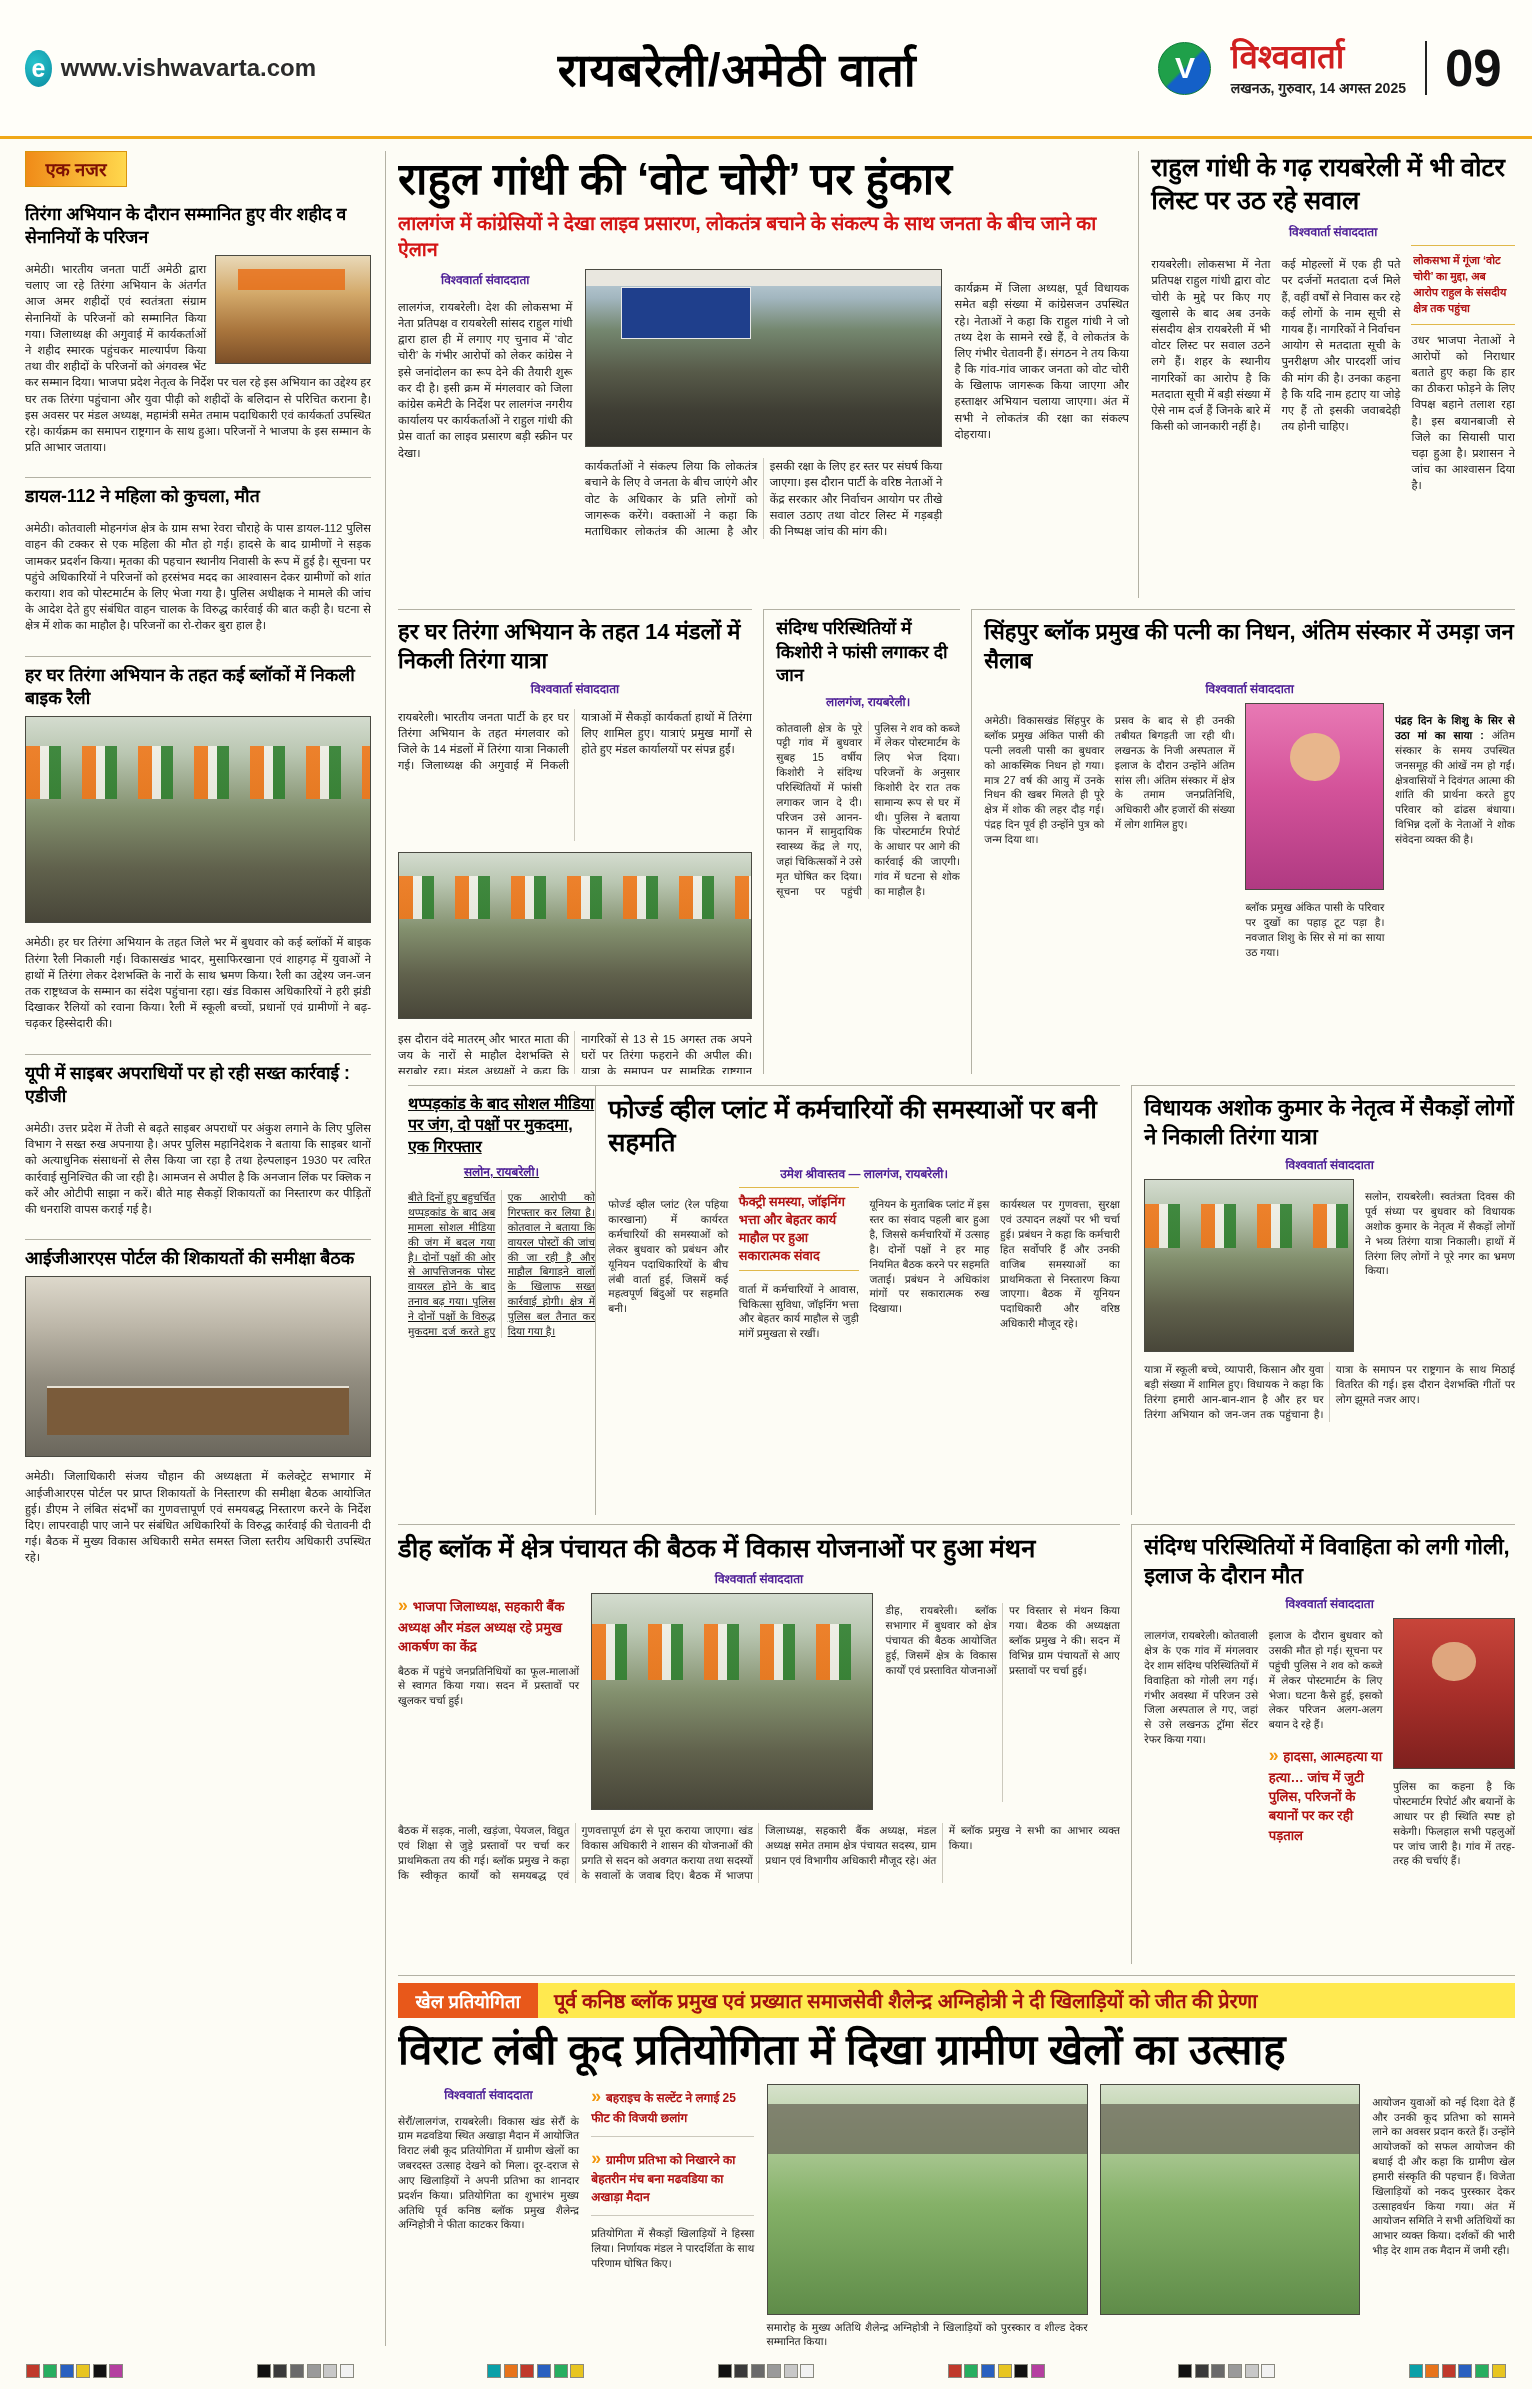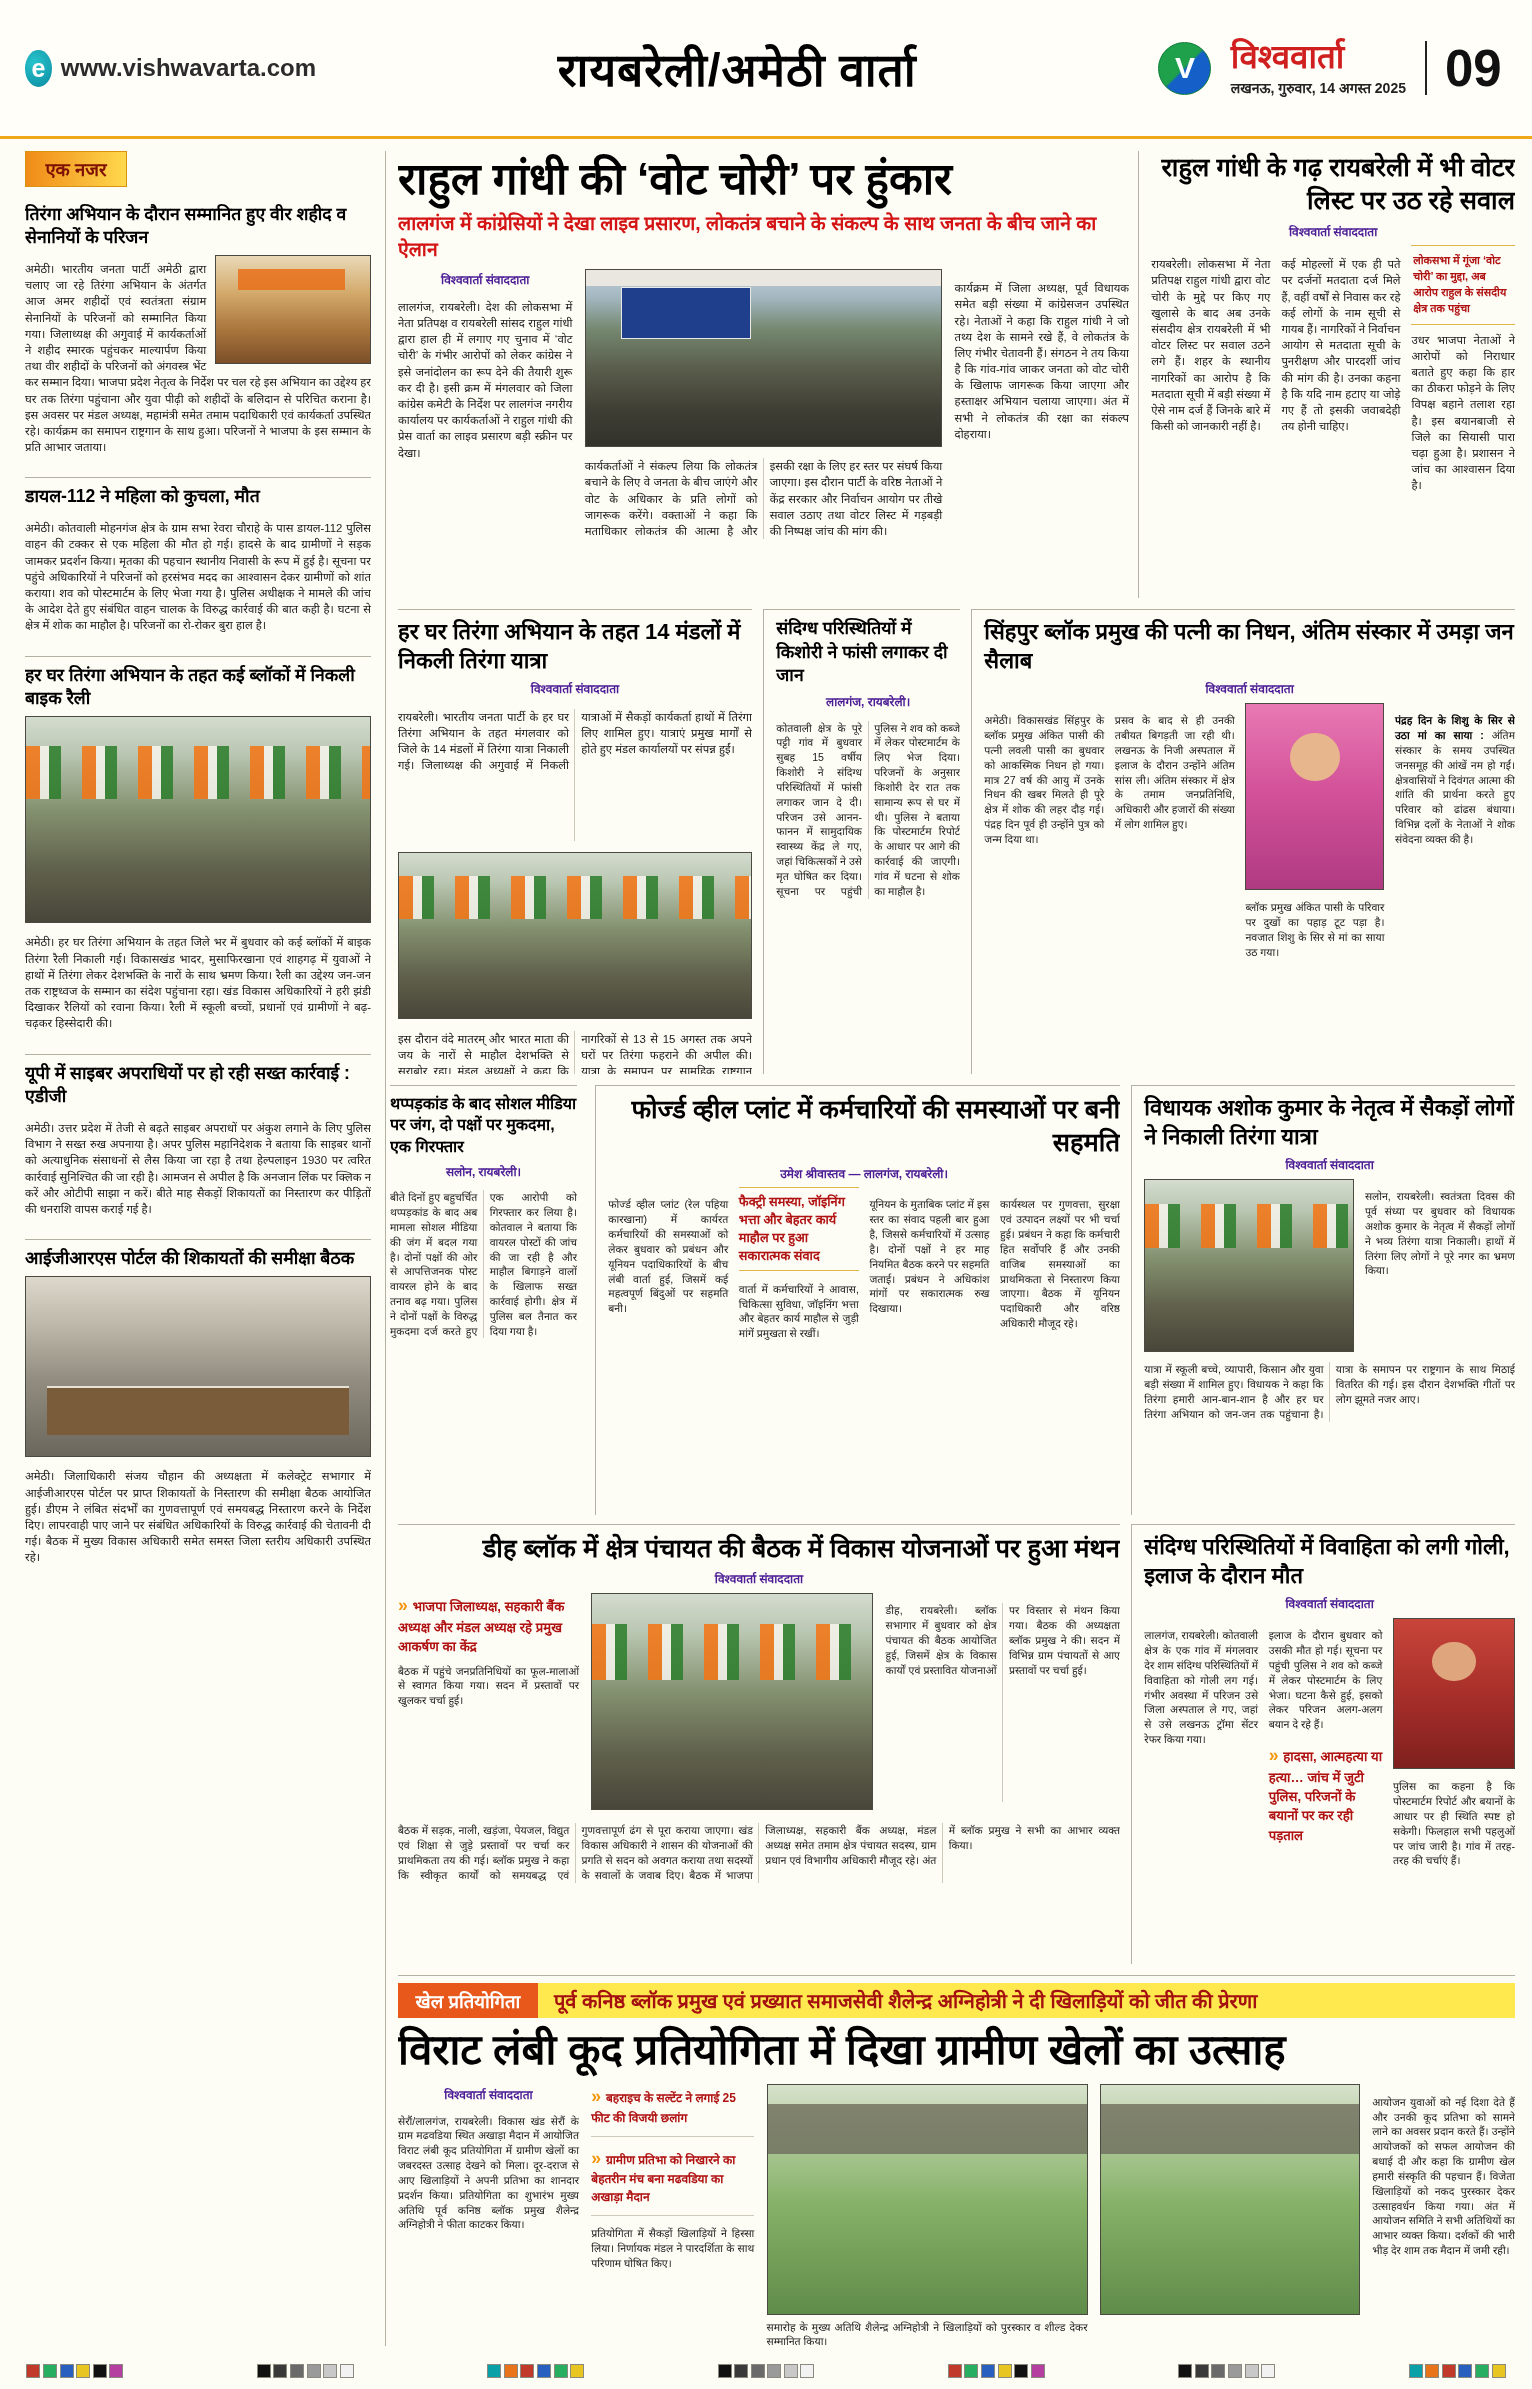--- a/index.html
+++ b/index.html
@@ -20,21 +20,21 @@
   .brand-block{display:flex;flex-direction:column;align-items:flex-start;}
   .brand-name{font-size:33px;font-weight:bold;color:#d01f1f;line-height:1.1;}
   .brand-date{font-size:14px;font-weight:bold;color:#222;margin-top:1.8px;}
   .page-num{font-size:51px;font-weight:bold;color:#111;border-left:2.6px solid #222;padding:1.8px 5.3px 1.8px 17.6px;line-height:1;}
 
   
   .story{position:absolute;box-sizing:border-box;overflow:hidden;}
   .rule-top{border-top:0.9px solid #b3b1a4;padding-top:7px;}
   .vrule{border-left:0.9px solid #b3b1a4;padding-left:12.3px;}
   .h-xl{font-size:44px;font-weight:bold;line-height:1.25;color:#000;margin:0 0 5.3px 0;}
-  .h-lg{font-size:25.5px;font-weight:bold;line-height:1.3;color:#000;margin:0 0 5.3px 0;text-align:right;}
+  .h-lg{font-size:25.5px;font-weight:bold;line-height:1.3;color:#000;margin:0 0 5.3px 0;}
   .h-md{font-size:22px;font-weight:bold;line-height:1.32;color:#000;margin:0 0 5.3px 0;}
   .h-sm{font-size:17.6px;font-weight:bold;line-height:1.34;color:#000;margin:0 0 5.3px 0;}
   .h-xs{font-size:16px;font-weight:bold;line-height:1.34;color:#000;margin:0 0 5.3px 0;}
   .subhead{font-size:19.4px;font-weight:bold;color:#d41414;line-height:1.3;margin:0 0 7px 0;}
   .byline{font-size:12px;font-weight:bold;text-align:center;color:#4c1d95;margin:1.8px 0 5.3px 0;}
   .body{font-size:11.4px;line-height:1.42;text-align:justify;color:#1b1b1b;}
   .body-sm{font-size:10.6px;line-height:1.4;text-align:justify;color:#1b1b1b;}
   .cols2{column-count:2;column-gap:12.3px;column-rule:0.9px solid #ccc9bd;}
   .cols4{column-count:4;column-gap:12.3px;column-rule:0.9px solid #ccc9bd;}
   .pq{color:#b01212;font-weight:bold;font-size:13.2px;line-height:1.45;text-align:left;}
@@ -81,21 +81,21 @@
 
   
   .tiranga14{left:398px;top:609px;width:354px;height:465px;}
   .t14-photo{width:100%;height:167px;box-sizing:border-box;margin:5.3px 0;}
   .kishori{left:763px;top:609px;width:197px;height:465px;}
   .sinhpur{left:971px;top:609px;width:544px;height:465px;}
   .sin-grid{display:grid;grid-template-columns:1fr 1fr 139px 1fr;gap:10.6px;height:352px;overflow:hidden;}
   .sin-photo{width:100%;height:187px;box-sizing:border-box;margin-bottom:5.3px;}
 
   
-  .thappad{left:390px;top:1085px;width:187px;height:430px;}
+  .thappad{left:408px;top:1085px;width:187px;height:430px;text-decoration:underline;}
   .forged{left:595px;top:1085px;width:525px;height:430px;}
   .forged-grid{display:grid;grid-template-columns:1fr 1fr 1fr 1fr;gap:10.6px;height:310px;overflow:hidden;}
   .forged-quote{color:#b01212;font-weight:bold;font-size:12.8px;line-height:1.4;border-top:1.8px solid #e0b84a;
                 border-bottom:1.8px solid #e0b84a;padding:5.3px 0;margin-bottom:5.3px;}
   .vidhayak{left:1131px;top:1085px;width:384px;height:430px;}
   .vid-row{display:grid;grid-template-columns:210px 1fr;gap:10.6px;margin-bottom:7px;}
   .vid-photo{width:100%;height:173px;box-sizing:border-box;}
 
   
   .deeh{left:398px;top:1524px;width:722px;height:440px;}

